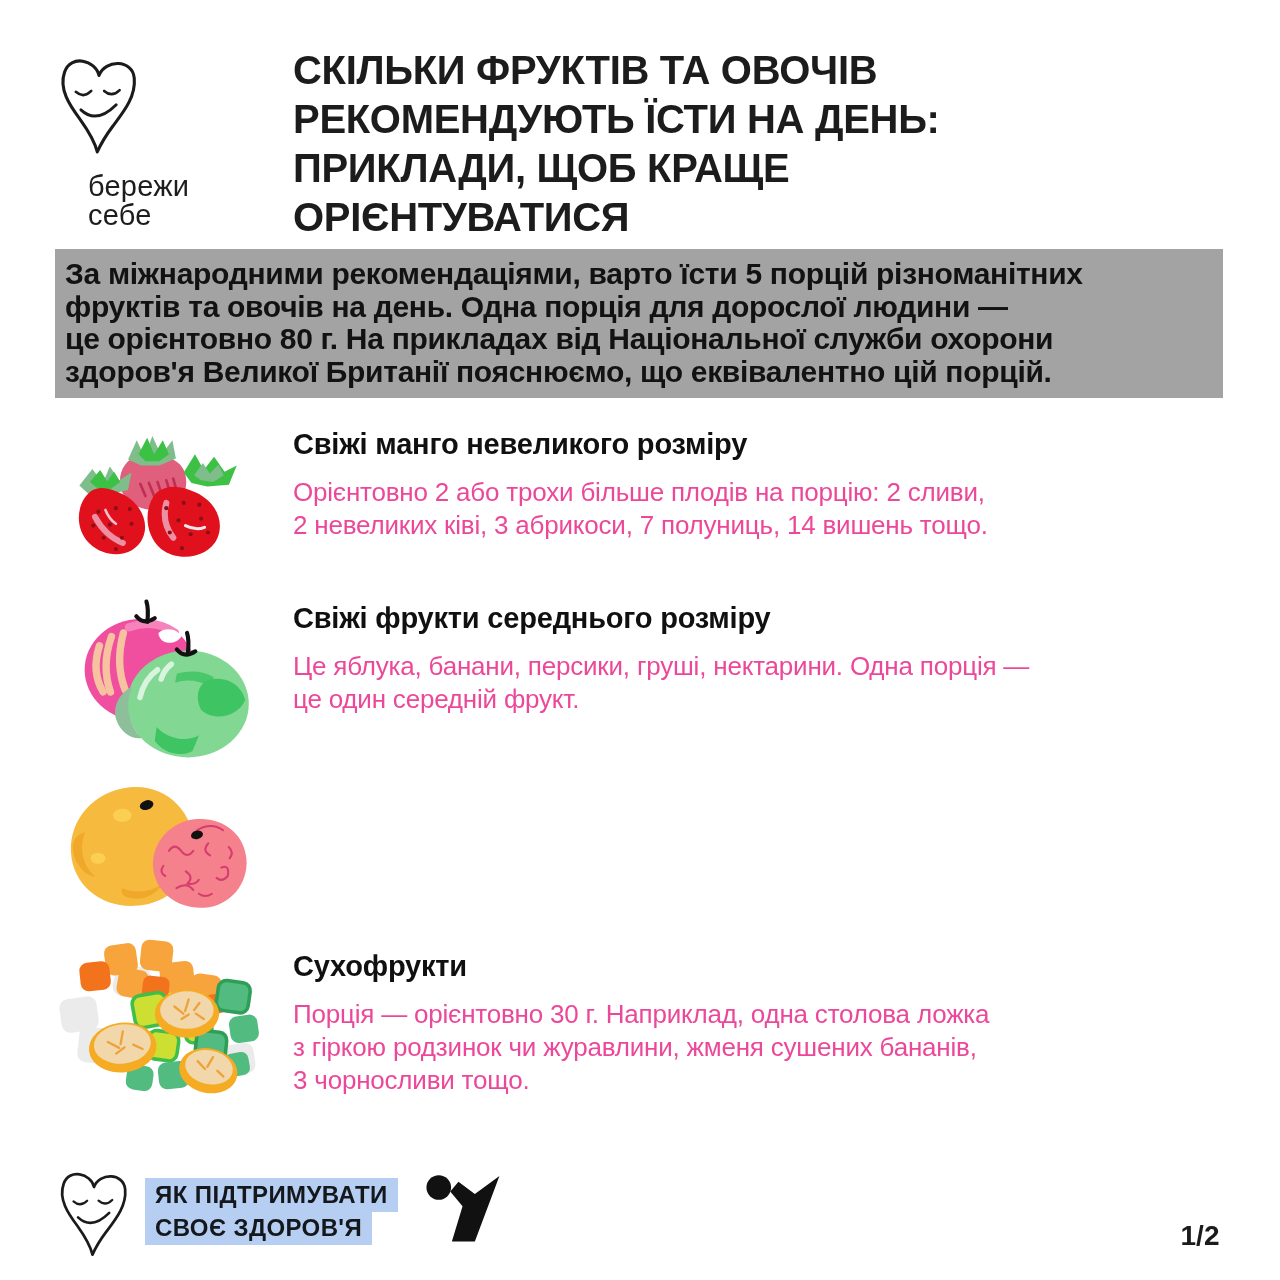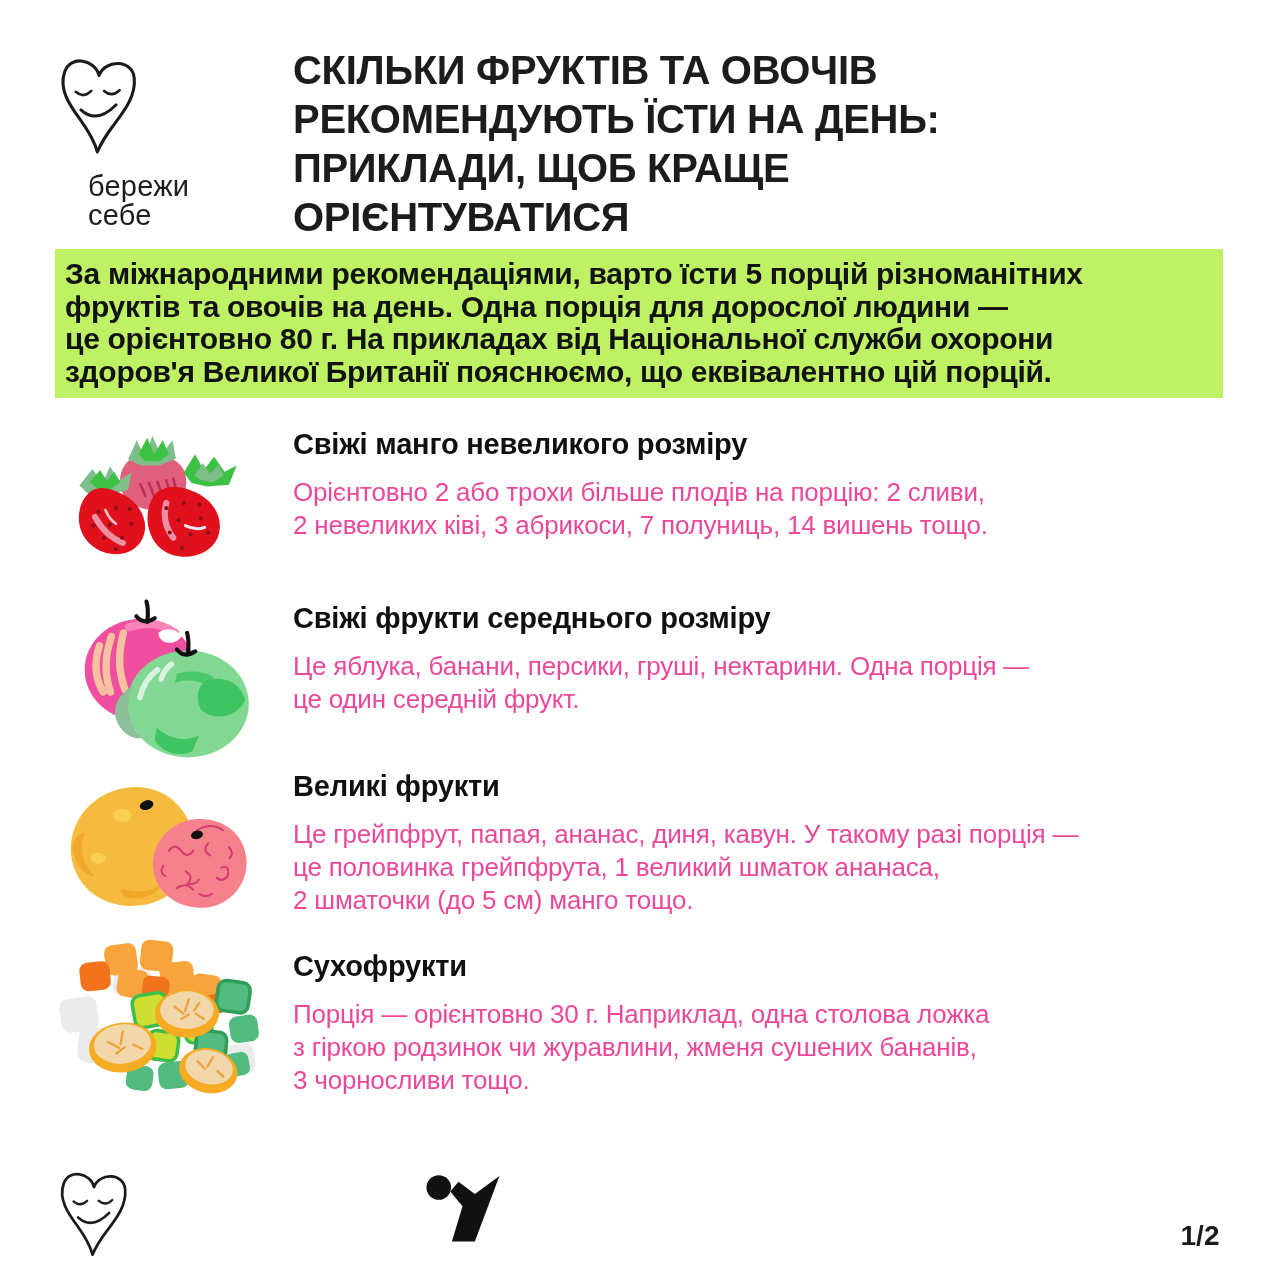--- a/index.html
+++ b/index.html
@@ -11,21 +11,21 @@
   .brand svg{display:block;}
   .brand-word{position:absolute;left:32px;top:128px;font-size:29px;line-height:29px;
               font-weight:500;letter-spacing:.2px;color:#1d1d1d;}
 
   
   .title{position:absolute;left:293px;top:46px;font-size:40px;line-height:49px;
          font-weight:bold;letter-spacing:-.3px;color:#1c1c1c;}
   .title div{white-space:nowrap;}
 
   
-  .intro{position:absolute;left:55px;top:249px;width:1146px;background:#bef264;
+  .intro{position:absolute;left:55px;top:249px;width:1146px;background:#a3a3a3;
          padding:9px 12px 10px 10px;font-size:30px;line-height:32.5px;font-weight:bold;
          letter-spacing:-.3px;color:#121212;}
   .intro div{white-space:nowrap;}
 
   
   .section{position:absolute;left:55px;width:1170px;}
   .sec-icon{position:absolute;left:0;top:0;width:232px;}
   .sec-text{position:absolute;left:238px;top:6px;}
   .sec-head{font-size:29px;font-weight:bold;color:#101010;letter-spacing:-.2px;margin:0 0 15px 0;}
   .sec-body{font-size:26px;line-height:33px;color:#ec4899;letter-spacing:-.2px;}
@@ -179,28 +179,20 @@
           <path d="M176 96 q9 -4 7 9 q-6 7 -12 2"></path>
           <path d="M128 118 q11 -7 18 2"></path>
           <path d="M152 124 q7 5 14 0"></path>
           <path d="M114 94 q-5 7 2 11"></path>
           <path d="M150 56 q15 -9 28 0"></path>
           <path d="M184 74 q6 6 1 12"></path>
         </g>
         <ellipse cx="150" cy="61" rx="6.5" ry="4.5" fill="#111" transform="rotate(-14 150 61)"></ellipse>
       </svg>
     </div>
-    <div class="sec-text">
-      <h2 class="sec-head">Великі фрукти</h2>
-      <div class="sec-body">
-        <div>Це грейпфрут, папая, ананас, диня, кавун. У такому разі порція —</div>
-        <div>це половинка грейпфрута, 1 великий шматок ананаса,</div>
-        <div>2 шматочки (до 5 см) манго тощо.</div>
-      </div>
-    </div>
   </div>
 
   <div class="section" style="top:938px;height:170px;">
     <div class="sec-icon">
       <svg width="205" height="162" viewBox="0 0 230 180">
         <g fill="#ebebeb">
           <rect x="6" y="66" width="42" height="38" rx="10" transform="rotate(-8 27 85)"></rect>
           <rect x="26" y="100" width="46" height="40" rx="10" transform="rotate(6 49 120)"></rect>
           <rect x="148" y="52" width="40" height="36" rx="10" transform="rotate(10 168 70)"></rect>
           <rect x="188" y="118" width="36" height="34" rx="10" transform="rotate(-8 206 135)"></rect>
@@ -276,20 +268,24 @@
 
   <div class="f-heart">
     <svg width="76" height="100" viewBox="0 0 100 125">
       <path d="M50 27 C 46 9, 17 2, 10 23 C 3 43, 16 62, 28 78 C 38 92, 45 103, 48 116 C 51 109, 57 98, 66 86 C 78 70, 93 52, 91 30 C 89 8, 57 8, 50 27 Z" fill="none" stroke="#1b1b1b" stroke-width="3.6" stroke-linejoin="round" stroke-linecap="round"></path>
       <path d="M23 46 Q 32 54 41 45" fill="none" stroke="#1b1b1b" stroke-width="3" stroke-linecap="round"></path>
       <path d="M56 45 Q 65 53 74 44" fill="none" stroke="#1b1b1b" stroke-width="3" stroke-linecap="round"></path>
       <path d="M29 67 Q 47 84 70 61" fill="none" stroke="#1b1b1b" stroke-width="3.4" stroke-linecap="round"></path>
     </svg>
   </div>
 
+  <div class="f-label">
+    <div><span class="l1">ЯК ПІДТРИМУВАТИ</span></div>
+    <div><span class="l2">СВОЄ ЗДОРОВ'Я</span></div>
+  </div>
 
   <div class="org-logo">
     <svg width="82" height="76" viewBox="0 0 100 90">
       <circle cx="18" cy="20" r="15" fill="#111"></circle>
       <polygon points="92,6 62,28 42,13 32,25 47,43 34,86 62,86" fill="#111"></polygon>
     </svg>
   </div>
 
   <div class="page-num">1/2</div>
 

